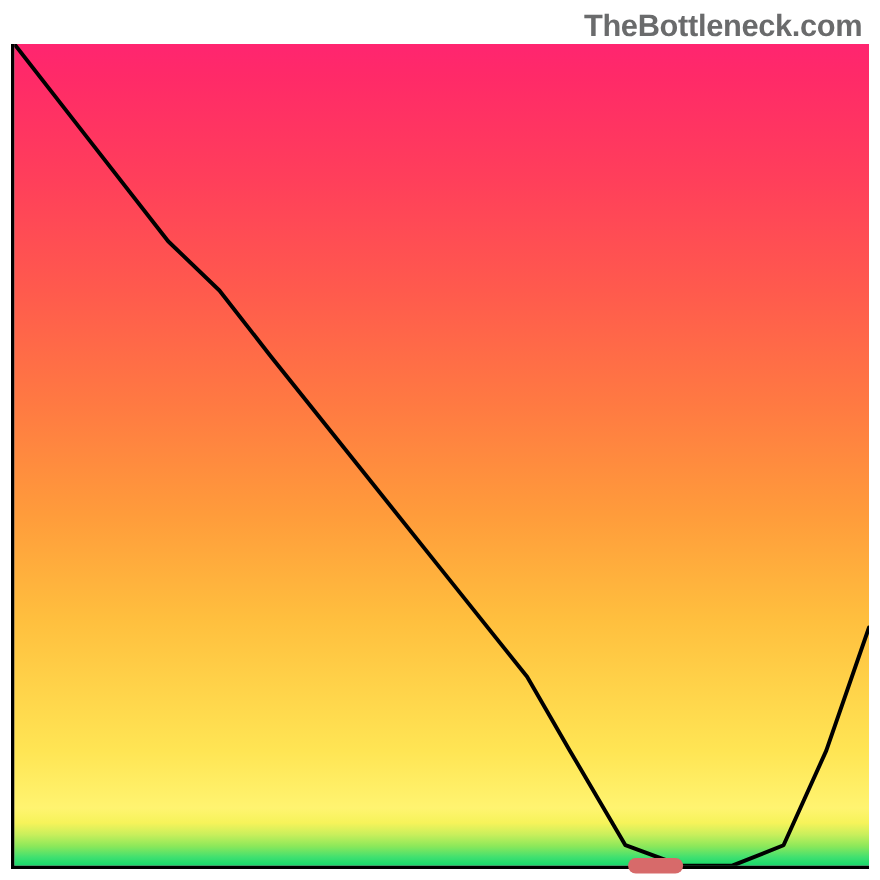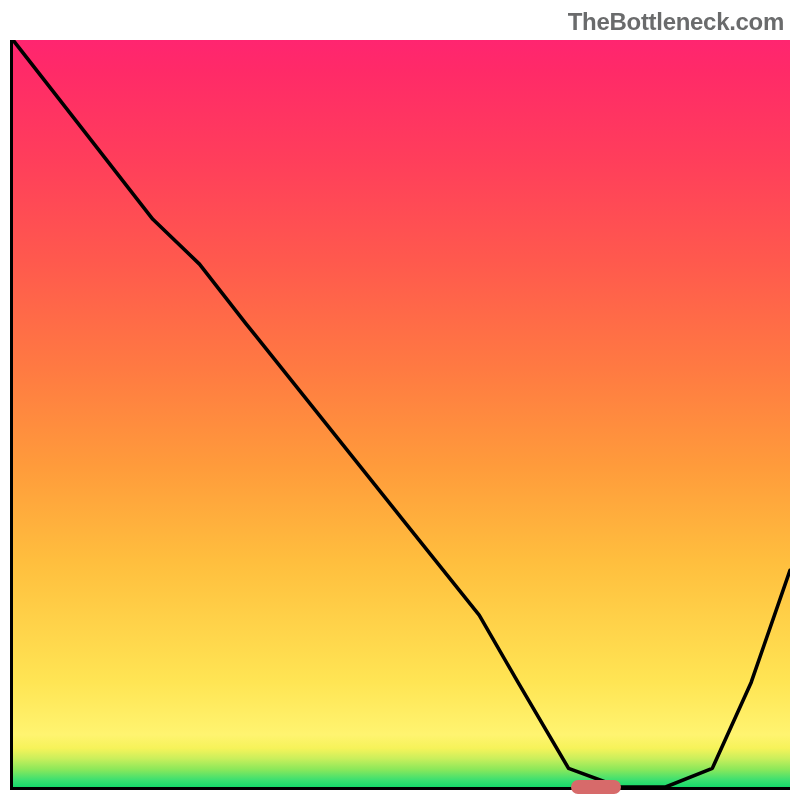--- a/index.html
+++ b/index.html
@@ -8,21 +8,21 @@
     height: 800px;
     background: #ffffff;
     position: relative;
     font-family: Arial, Helvetica, sans-serif;
     overflow: hidden;
   }
   .watermark {
     position: absolute;
     top: 8px;
     right: 16px;
-    font-size: 24px;
+    font-size: 28px;
     font-weight: 600;
     color: #6a6b6c;
     letter-spacing: -0.3px;
     z-index: 10;
   }
   .plot {
     position: absolute;
     left: 10px;
     top: 40px;
     width: 780px;

